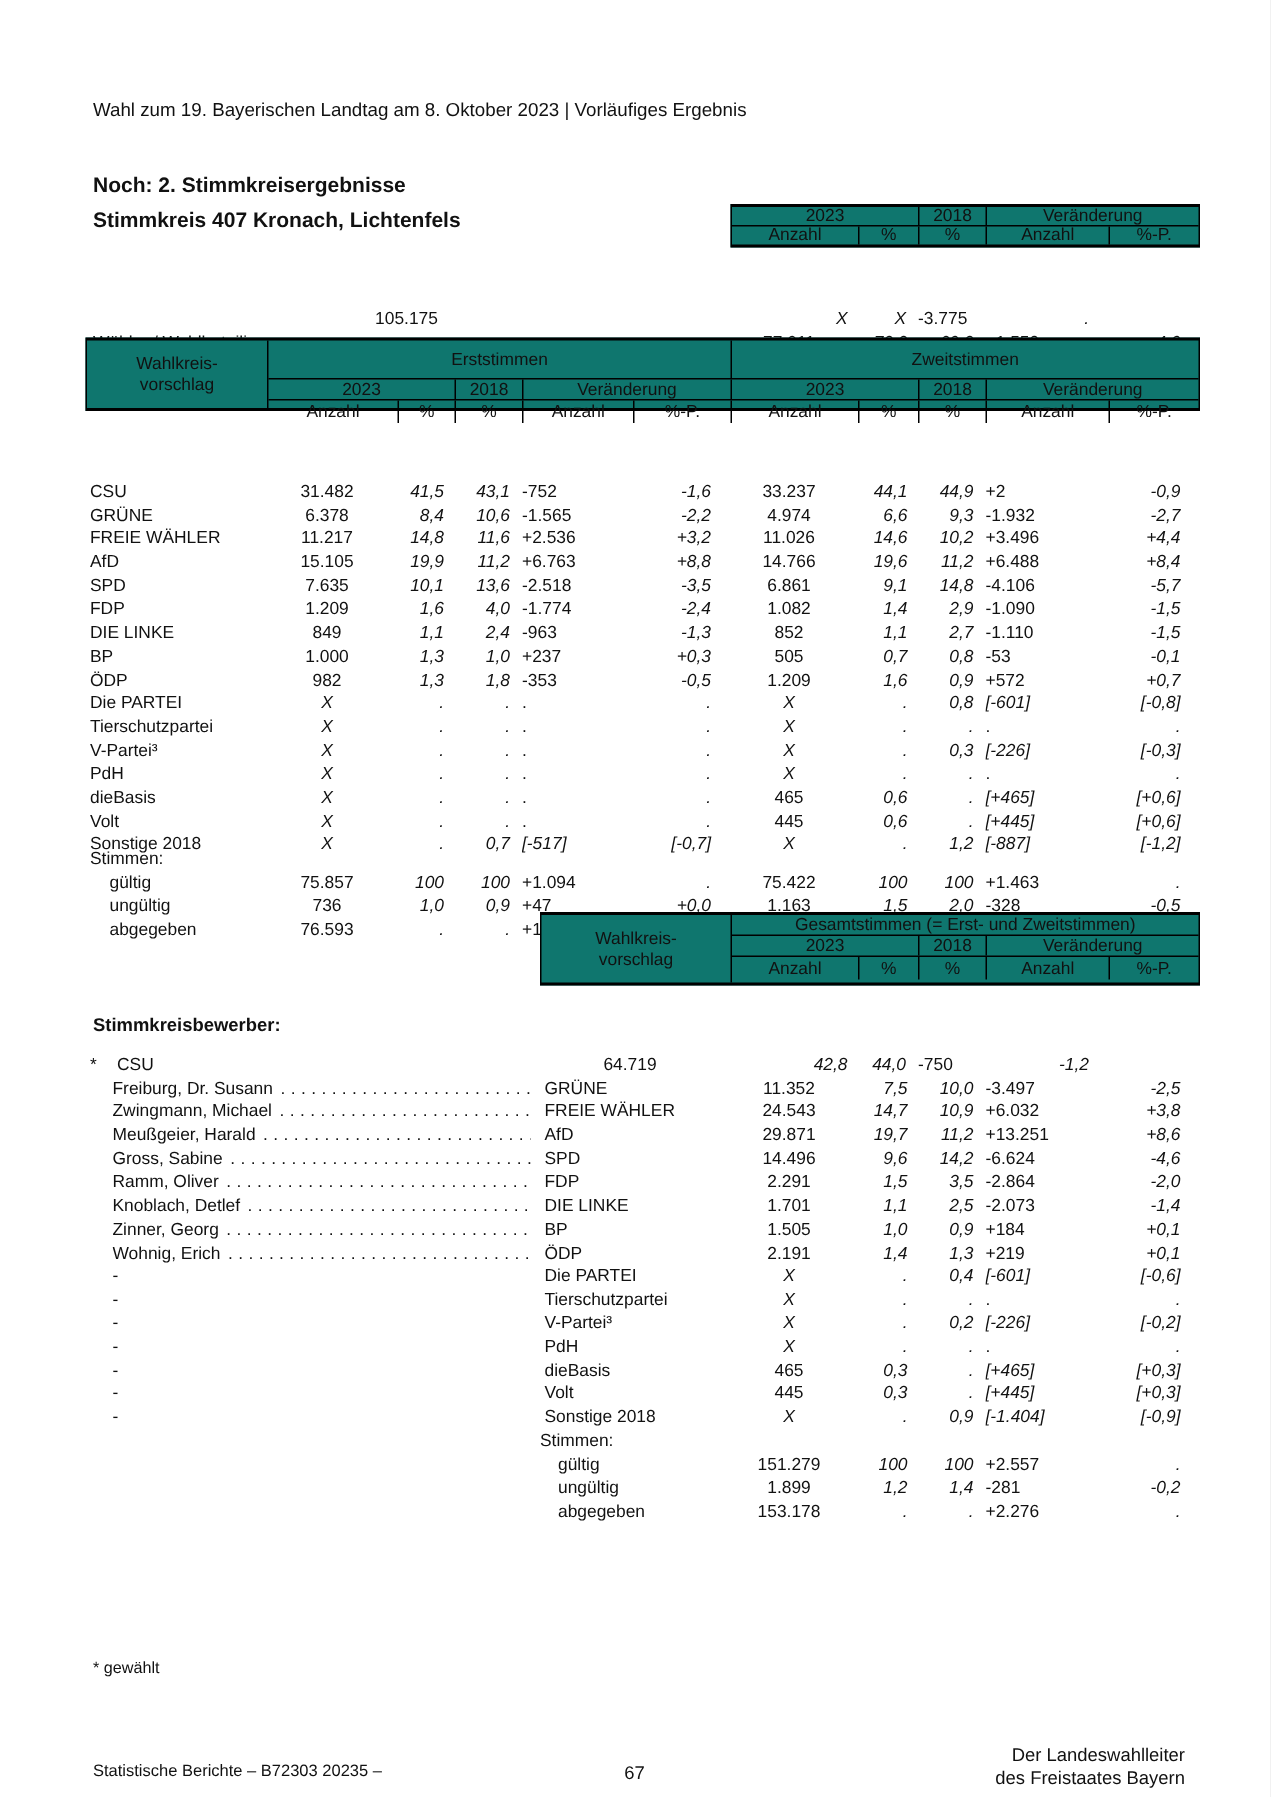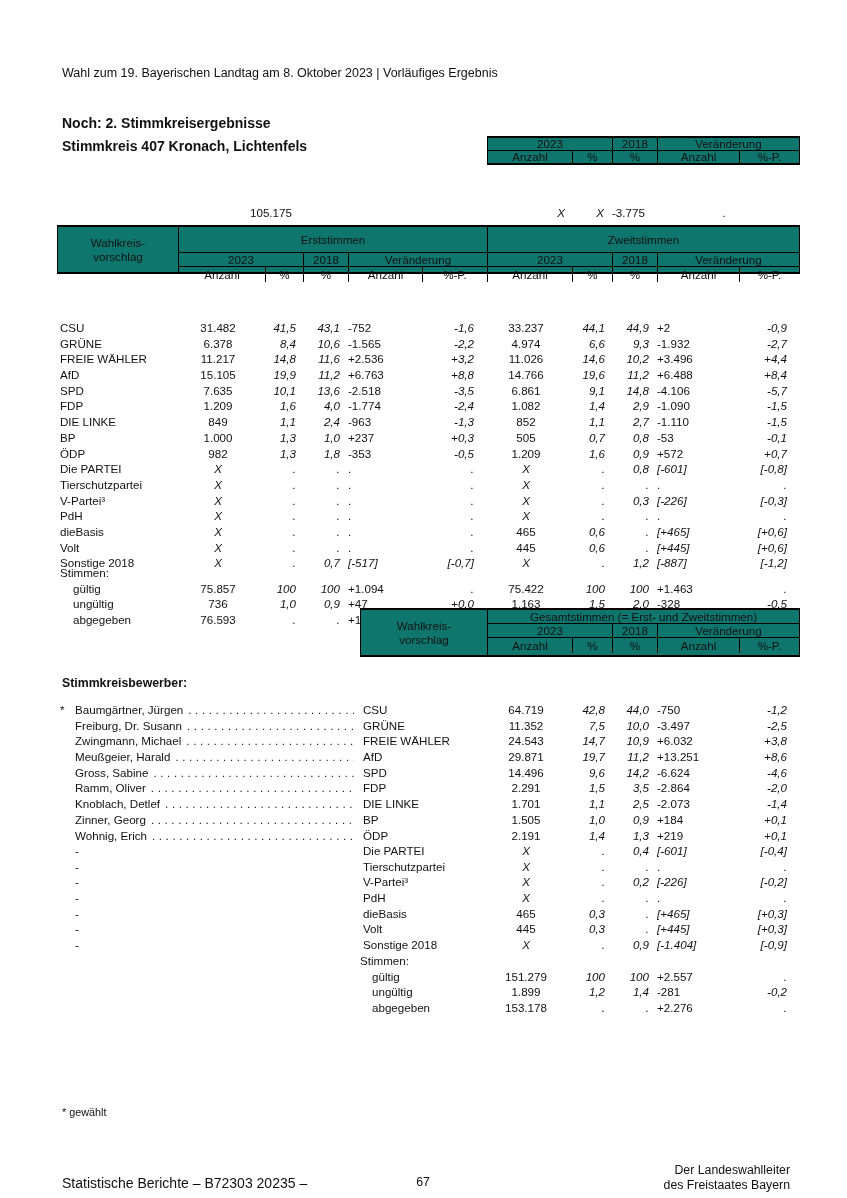--- a/index.html
+++ b/index.html
@@ -43,21 +43,21 @@
   .lblflex{display:flex;align-items:baseline;overflow:hidden;}
   .leader{flex:1 1 auto;overflow:hidden;white-space:nowrap;margin:0 6px 0 5px;}
   .leader::after{content:"..........................................................................................................................";
                  letter-spacing:3.6px;}
 
   
   .pagehead{left:62px;top:31px;font-size:12.5px;}
   .titleblock{left:62px;top:77px;font-size:14px;line-height:23px;}
   .bewerber{left:62px;top:641px;font-size:12.3px;}
   .footnote{left:62px;top:1071px;font-size:10.8px;}
-  .footleft{left:62px;top:1140px;font-size:14px;}
+  .footleft{left:62px;top:1140px;font-size:11px;}
   .footpage{left:363px;top:1140px;width:120px;text-align:center;font-size:12.3px;}
   .footright{left:560px;top:1128px;width:230px;text-align:right;font-size:12.3px;line-height:15px;}
 </style>
 </head>
 <body>
 
 <div id="page">
 
   <div class="abs pagehead">Wahl zum 19. Bayerischen Landtag am 8. Oktober 2023 | Vorläufiges Ergebnis</div>
   <div class="abs titleblock">
@@ -438,24 +438,20 @@
         <div class="hc" style="width:82px;">Anzahl</div>
         <div class="hc end">%-P.</div>
       </div>
     </div>
   </div>
 
   <div class="abs" style="left:57px;top:667px;width:743px;">
 
       <div class="g-t3 r157">
         <div class="cell marker">*</div>
-        <div class="cell lblflex">
-          <span>Baumgärtner, Jürgen</span>
-          <span class="leader"></span>
-        </div>
         <div class="cell party">CSU</div>
         <div class="cell n1">64.719</div>
         <div class="cell n2">42,8</div>
         <div class="cell n3">44,0</div>
         <div class="cell n4">-750</div>
         <div class="cell n5">-1,2</div>
       </div>
 
       <div class="g-t3 r157">
         <div class="cell marker"></div>
@@ -573,21 +569,21 @@
   <div class="abs" style="left:57px;top:808px;width:743px;">
 
       <div class="g-t3 r157">
         <div class="cell marker"></div>
         <div class="cell">-</div>
         <div class="cell party">Die PARTEI</div>
         <div class="cell n1 it">X</div>
         <div class="cell n2">.</div>
         <div class="cell n3">0,4</div>
         <div class="cell n4 it">[-601]</div>
-        <div class="cell n5 it">[-0,4]</div>
+        <div class="cell n5 it">[-0,6]</div>
       </div>
 
       <div class="g-t3 r157">
         <div class="cell marker"></div>
         <div class="cell">-</div>
         <div class="cell party">Tierschutzpartei</div>
         <div class="cell n1 it">X</div>
         <div class="cell n2">.</div>
         <div class="cell n3">.</div>
         <div class="cell n4">.</div>

